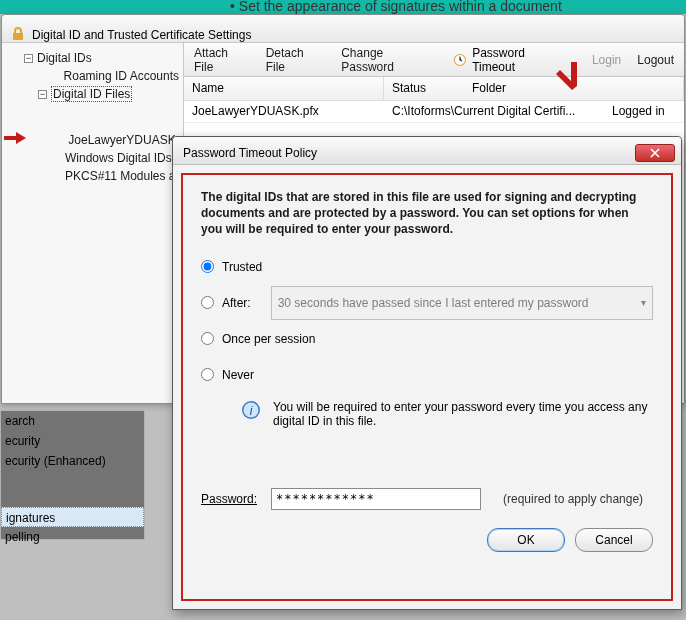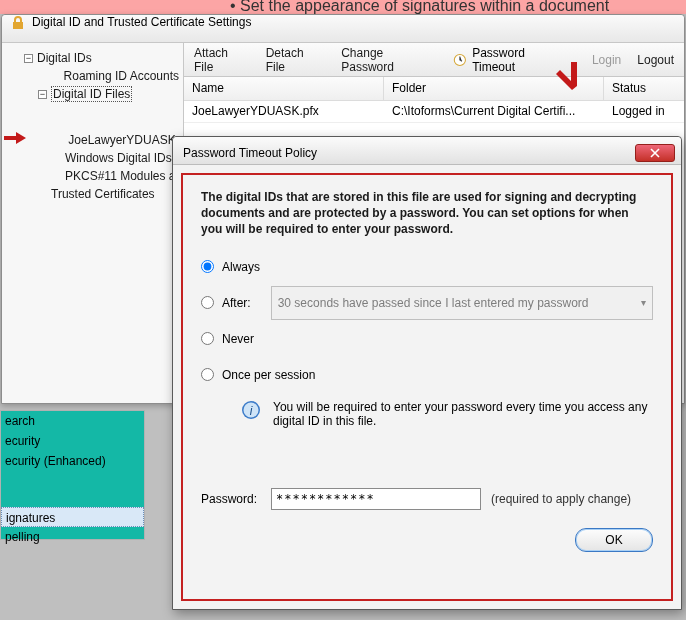--- a/index.html
+++ b/index.html
@@ -1,21 +1,21 @@
 <!DOCTYPE html>
 <html><head>
 <meta charset="utf-8">
 <style>
   * { box-sizing: border-box; margin: 0; padding: 0; font-family: "Segoe UI", Tahoma, sans-serif; font-size: 12px; }
   body { background: #bfbfbf; width: 686px; height: 620px; position: relative; overflow: hidden; }
 
-  .truncated-top { position: absolute; top: 0; left: 0; right: 0; height: 14px; background: #fca5a5; color:#333; padding-left: 230px; font-size:16px; line-height:12px; overflow:hidden;}
+  .truncated-top { position: absolute; top: 0; left: 0; right: 0; height: 14px; background: #14b8a6; color:#333; padding-left: 230px; font-size:14px; line-height:12px; overflow:hidden;}
 
   .main-window { position: absolute; top: 14px; left: 1px; right: 1px; height: 390px; border: 1px solid #8d8d8d; border-radius: 4px 4px 0 0; background: #f3f3f3; box-shadow: 0 2px 6px rgba(0,0,0,.25);}
-  .main-title { display:flex; align-items:flex-start; height: 28px; padding: 0 8px; background: linear-gradient(#fafafa,#e8e8e8); border-bottom:1px solid #c7c7c7; border-radius: 4px 4px 0 0;}
+  .main-title { display:flex; align-items:flex-end; height: 28px; padding: 0 8px; background: linear-gradient(#fafafa,#e8e8e8); border-bottom:1px solid #c7c7c7; border-radius: 4px 4px 0 0;}
   .main-title .lock { width:16px; height:16px; margin-right:6px; }
   .content-split { display:flex; height: calc(100% - 28px); }
 
   .tree-pane { width: 182px; border-right: 1px solid #c7c7c7; padding: 6px 0 0 0; background:#f7f7f7; position:relative;}
   .tree { padding-left:4px;}
   .tree-node { display:flex; align-items:center; height:18px; padding-right:4px; white-space:nowrap; overflow:hidden; color:#1a1a1a;}
   .tree-label {}
   .tw { display:inline-block; width:9px; height:9px; border:1px solid #888; background:#fff; font-size:9px; line-height:7px; text-align:center; margin-right:4px;}
   .depth0 { padding-left: 18px;}
   .depth1 { padding-left: 46px;}
@@ -29,39 +29,39 @@
   .tb-item { color:#1a1a1a; cursor:default; display:flex; align-items:center; gap:5px;}
   .tb-item.sel { color:#000; font-weight:400;}
   .tb-item.dis { color:#9a9a9a;margin-left:7px;}
   .tb-icon { width:14px; height:14px;}
   .table-head { display:flex; height:24px; border-bottom:1px solid #dcdcdc; background: linear-gradient(#fcfcfc,#efefef);}
   .th { padding:4px 8px; border-right:1px solid #dcdcdc;}
   .th1 { width: 200px;} .th2 { flex:1;} .th3 { width:80px; border-right:none;}
   .table-row { display:flex; height:22px; border-bottom:1px solid #eee;justify-content:center;}
   .td { padding:3px 8px; overflow:hidden; white-space:nowrap; text-overflow:ellipsis;}
 
-  .left-panel { position:absolute; top:410px; left:0; width:145px; height:130px; background:#14b8a6; border:1px solid #b1b1b1;}
+  .left-panel { position:absolute; top:410px; left:0; width:145px; height:130px; background:#737373; border:1px solid #b1b1b1;}
   .lp-item { height:20px; line-height:20px; padding:0 4px; }
   .lp-item.sel { background:#d9e8f7; border:1px dotted #6a8db8; height:20px;margin-top:36px;}
 
   .dialog { position:absolute; top:136px; left:172px; width:510px; height:474px; background:#f3f3f3; border:1px solid #5a5a5a; border-radius:4px 4px 0 0; box-shadow: 2px 4px 12px rgba(0,0,0,.35);}
   .dlg-title { height:28px; display:flex; align-items:center; justify-content:space-between; padding:4px 6px 0 10px; background: linear-gradient(#fbfbfb,#e2e2e2); border-bottom:1px solid #bcbcbc; border-radius:4px 4px 0 0;}
   .close-btn { width:40px; height:18px; border-radius:3px; background: linear-gradient(#e67,#c43028); border:1px solid #94201b; display:flex; align-items:center; justify-content:center;}
   .dlg-body { position:absolute; top:36px; left:8px; right:8px; bottom:8px; border:2px solid #c42020; background:#f3f3f3; padding: 14px 18px 10px 18px;}
   .explain { font-weight:bold; color:#1a1a1a; margin-bottom:18px; line-height:1.35;}
   .radio-row { display:flex; align-items:center; height:22px; margin-bottom:14px;}
   .radio { width:13px; height:13px; margin-right:8px;}
   .after-drop { flex:1; margin-left:20px; height:22px; border:1px solid #bfbfbf; background:#f0f0f0; color:#7d7d7d; padding:16px 6px; display:flex; align-items:center; justify-content:space-between;}
   .after-drop .caret { font-size:10px; color:#888;}
   .info-row { display:flex; align-items:flex-start; margin:12px 0 0 40px;}
   .info-icon { width:20px; height:20px; margin-right:12px; flex-shrink:0;}
   .pwd-row { display:flex; align-items:center; margin-top:60px;}
-  .pwd-row label { width:70px;}
+  .pwd-row label { width:70px;text-decoration:underline;}
   .pwd-input { width:210px; height:22px; border:1px solid #8a8a8a; background:#fff; padding:0 4px; font-family: monospace; letter-spacing:1px;}
-  .req { margin-left:10px; color:#333;}
+  .req { margin-left:22px; color:#333;}
   .btn-row { display:flex; justify-content:flex-end; gap:10px; margin-top:18px;}
   .btn { width:78px; height:24px; border:1px solid #8a8a8a; border-radius:11px; background: linear-gradient(#fdfdfd,#e5e5e5); display:flex; align-items:center; justify-content:center; cursor:default;}
   .btn.primary { border:1px solid #3a78c4; box-shadow: inset 0 0 0 1px #a9d0f5;}
   .tb-red-arrow { position:absolute; left:550px; top:62px; pointer-events:none;}
 </style>
 </head>
 <body>
 
 <div class="truncated-top">• Set the appearance of signatures within a document</div>
 
@@ -94,46 +94,42 @@
             <span class="spacer"></span>
             <span class="tree-label">JoeLawyerYDUASK.</span>
           </div>
         <div class="tree-node depth1">
             <span class="spacer"></span>
             <span class="tree-label">Windows Digital IDs</span>
           </div>
         <div class="tree-node depth1">
             <span class="spacer"></span>
             <span class="tree-label">PKCS#11 Modules a</span>
-          </div>
-        <div class="tree-node depth0" style="padding-left:32px;">
-            <span class="spacer"></span>
-            <span class="tree-label">Trusted Certificates</span>
           </div>
       </div>
     </div>
     <div class="right-pane">
       <div class="toolbar">
         <div class="tb-item">Attach File</div>
         <div class="tb-item">Detach File</div>
         <div class="tb-item">Change Password</div>
         <div class="tb-item sel">
           <svg class="tb-icon" viewBox="0 0 16 16">
               <circle cx="8" cy="8" r="6.5" fill="#fff" stroke="#d4a637" stroke-width="1.2"></circle>
               <path stroke="#555" stroke-width="1.3" d="M8 4v4l2.5 1.5"></path>
             </svg>
           <span>Password Timeout</span>
         </div>
         <div class="tb-item dis">Login</div>
         <div class="tb-item">Logout</div>
       </div>
       <div class="table-head">
         <div class="th th1">Name</div>
+        <div class="th th3">Status</div>
         <div class="th th2">Folder</div>
-        <div class="th th3">Status</div>
       </div>
       <div class="table-row">
         <div class="td th1">JoeLawyerYDUASK.pfx</div>
         <div class="td th2">C:\Itoforms\Current Digital Certifi...</div>
         <div class="td th3">Logged in</div>
       </div>
     </div>
   </div>
 </div>
 
@@ -156,51 +152,52 @@
       <svg width="10" height="10" viewBox="0 0 10 10">
           <path stroke="#fff" stroke-width="1.6" d="M1 1l8 8M9 1l-8 8"></path>
         </svg>
     </div>
   </div>
   <div class="dlg-body">
     <div class="explain">The digital IDs that are stored in this file are used for signing and decrypting documents and are protected by a password. You can set options for when you will be required to enter your password.</div>
 
     <div class="radio-row">
       <input type="radio" class="radio" checked="" style="">
-      <span>Always</span>
+      <span>Trusted</span>
     </div>
     <div class="radio-row">
       <input type="radio" class="radio" style="">
       <span>After:</span>
       <div class="after-drop">
         <span>30 seconds have passed since I last entered my password</span>
         <span class="caret">▾</span>
       </div>
     </div>
     <div class="radio-row">
       <input type="radio" class="radio" style="">
+      <span>Once per session</span>
+    </div>
+    <div class="radio-row">
+      <input type="radio" class="radio" style="">
       <span>Never</span>
-    </div>
-    <div class="radio-row">
-      <input type="radio" class="radio" style="">
-      <span>Once per session</span>
     </div>
 
     <div class="info-row">
       <svg class="info-icon" viewBox="0 0 20 20">
           <circle cx="10" cy="10" r="9" fill="#3d7cc9"></circle>
           <circle cx="10" cy="10" r="7.5" fill="#cfe4f7"></circle>
           <text x="10" y="15" text-anchor="middle" font-size="13" font-family="Georgia" font-style="italic" fill="#1c4f8a">i</text>
         </svg>
       <span>You will be required to enter your password every time you access any digital ID in this file.</span>
     </div>
 
     <div class="pwd-row">
       <label>Password:</label>
       <input class="pwd-input" value="************" style="">
       <span class="req">(required to apply change)</span>
     </div>
 
     <div class="btn-row">
       <div class="btn primary">OK</div>
+      <div class="btn">Cancel</div>
     </div>
   </div>
 </div>
 
 </body></html>

